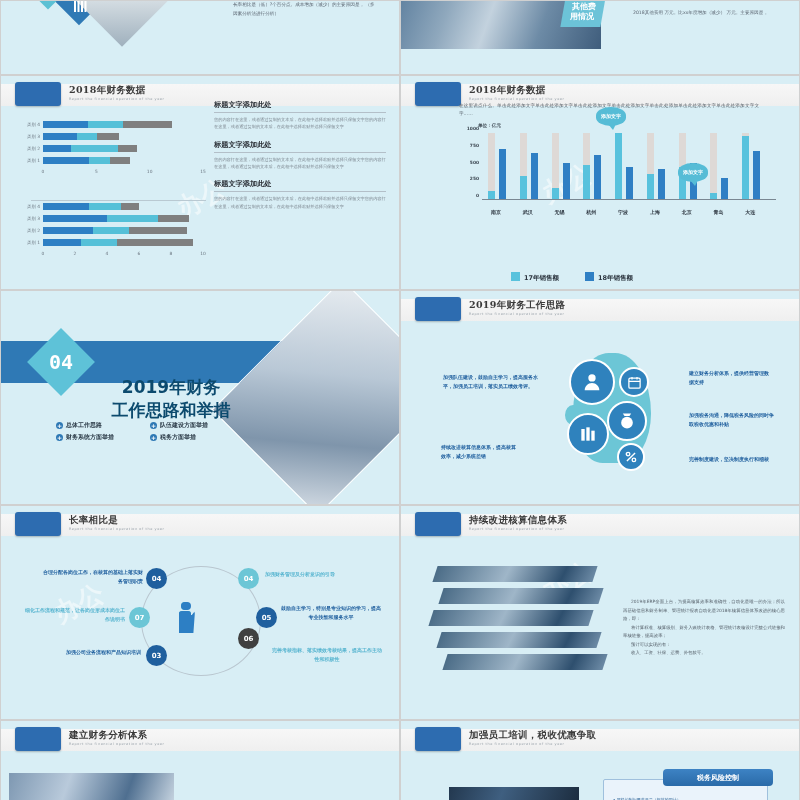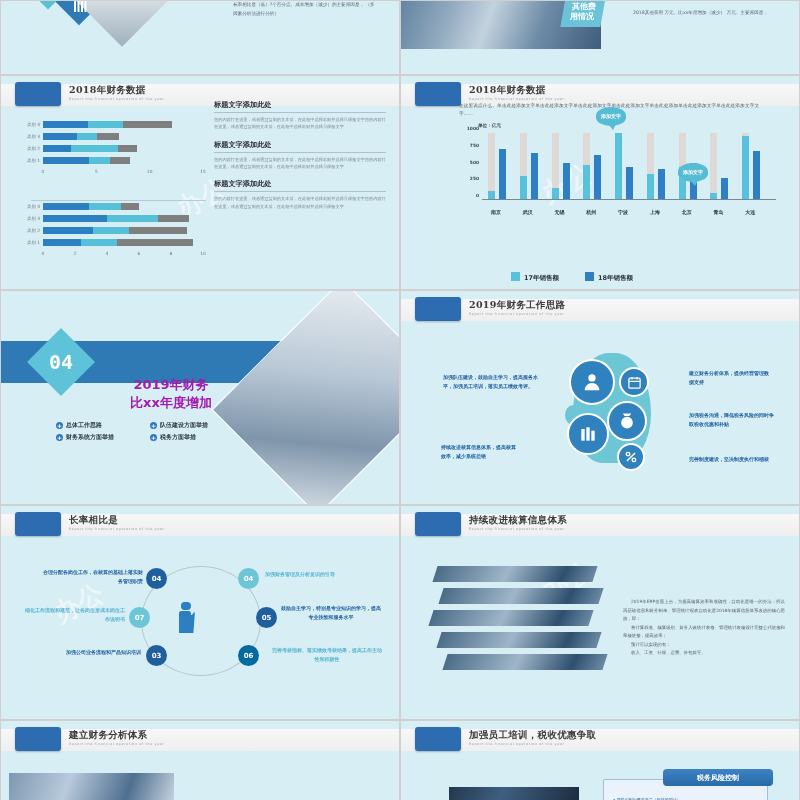--- a/index.html
+++ b/index.html
@@ -56,21 +56,21 @@
   .legend { position:absolute; left:110px; bottom:6px; display:flex; gap:26px; align-items:center; }
   .legend i { display:inline-block; width:9px; height:9px; margin-right:4px; vertical-align:-1px; }
   .legend span { font-size:6.5px; font-weight:bold; color:#2d3640; }
   .bubble { position:absolute; background:#56bcd6; color:#fff; border-radius:50%/46%; font-size:5px; font-weight:bold; text-align:center; padding:6px 4px; line-height:1.3; }
   .bubble:after { content:""; position:absolute; left:12px; bottom:-4px; border-left:5px solid transparent; border-right:3px solid transparent; border-top:6px solid #56bcd6; }
 
   
   .band { position:absolute; left:0; right:0; top:50px; height:42px; background:#2f79b5; }
   .sec-dia { position:absolute; left:36px; top:47px; width:48px; height:48px; background:#5ec2d8; transform:rotate(45deg); }
   .sec-num { position:absolute; left:36px; top:47px; width:48px; height:48px; display:flex; align-items:center; justify-content:center; color:#fff; font-size:20px; font-weight:bold; font-family:"DejaVu Sans Mono","Liberation Mono",monospace; }
-  .sec-title { position:absolute; left:110px; top:85px; color:#a21caf; font-size:13px; font-weight:bold; line-height:1.35; text-align:center; width:120px;}
+  .sec-title { position:absolute; left:110px; top:85px; color:#0c4a6e; font-size:17px; font-weight:bold; line-height:1.35; text-align:center; width:120px;}
   .sec-list { position:absolute; left:55px; top:130px; width:180px; display:grid; grid-template-columns:1fr 1fr; gap:3px 8px; }
   .sec-li { display:flex; align-items:center; font-size:6px; color:#2b3a47; font-weight:bold; }
   .plusdot { width:7px; height:7px; border-radius:50%; background:#2f79b5; color:#fff; font-size:6px; line-height:7px; text-align:center; margin-right:3px; flex:none;}
   .sec-photo { position:absolute; right:-6px; top:14px; width:150px; height:185px; transform:rotate(45deg); background:linear-gradient(140deg,#e8edf1,#b9c8d6 40%,#7f95ab 70%,#d6dee6); border:1px solid #fff;}
 
   
   .head-shape { position:absolute; left:172px; top:62px; width:78px; height:110px; background:#6cc6d6; border-radius:46% 46% 38% 38% / 55% 55% 45% 45%; }
   .head-shape:before { content:""; position:absolute; left:-8px; top:52px; width:16px; height:20px; background:#6cc6d6; border-radius:50% 0 0 50%; }
   .icirc { position:absolute; border-radius:50%; background:#2f82bd; border:2px solid #fff; display:flex; align-items:center; justify-content:center; color:#fff; }
   .ltxt { position:absolute; font-size:5px; font-weight:bold; color:#1f5f9e; line-height:1.85; }
@@ -320,21 +320,21 @@
     </div>
   </div>
 
   <div class="slide">
     <div class="band"></div>
     <div class="sec-photo"></div>
     <div class="sec-dia"></div>
     <div class="sec-num">04</div>
     <div class="sec-title">
       <div>2019年财务</div>
-      <div>比xx年度增加</div>
+      <div>工作思路和举措</div>
     </div>
     <div class="sec-list" id="seclist">
           <div class="sec-li">
             <span class="plusdot">+</span>
             <span>总体工作思路</span>
           </div>
           <div class="sec-li">
             <span class="plusdot">+</span>
             <span>队伍建设方面举措</span>
           </div>
@@ -419,21 +419,21 @@
             <div class="p-head" style="background:#2d7fc4"></div>
             <div class="p-body" style="background:#2d7fc4"></div>
           </div>
     </div>
 
     <div class="numc" style="left:145px; top:62px; background:#1f5f9e;">04</div>
     <div class="numc" style="left:128px; top:101px; background:#6cc6d6;">07</div>
     <div class="numc" style="left:145px; top:139px; background:#1f5f9e;">03</div>
     <div class="numc" style="left:237px; top:62px; background:#6cc6d6;">04</div>
     <div class="numc" style="left:255px; top:101px; background:#1f5f9e;">05</div>
-    <div class="numc" style="left:237px; top:139px; background:#0369a1;">06</div>
+    <div class="numc" style="left:237px; top:122px; background:#404040;">06</div>
 
     <div class="ttxt" style="left:40px; top:62px; width:102px; text-align:right; color:#1f5f9e;">合理分配各岗位工作，在核算的基础上落实财务管理职责</div>
     <div class="ttxt" style="left:22px; top:100px; width:102px; text-align:right; color:#58b5d0;">细化工作流程和规范，让各岗位形成本岗位工作说明书</div>
     <div class="ttxt" style="left:30px; top:142px; width:110px; text-align:right; color:#1f5f9e;">加强公司业务流程和产品知识培训</div>
     <div class="ttxt" style="left:264px; top:64px; width:112px; color:#58b5d0;">加强财务管理及分析意识的引导</div>
     <div class="ttxt" style="left:278px; top:98px; width:104px; text-align:center; color:#1f5f9e;">鼓励自主学习，特别是专业知识的学习，提高专业技能和服务水平</div>
     <div class="ttxt" style="left:270px; top:140px; width:112px; text-align:center; color:#58b5d0;">完善考核指标、落实绩效考核结果，提高工作主动性和积极性</div>
   </div>
 
   <div class="slide">

